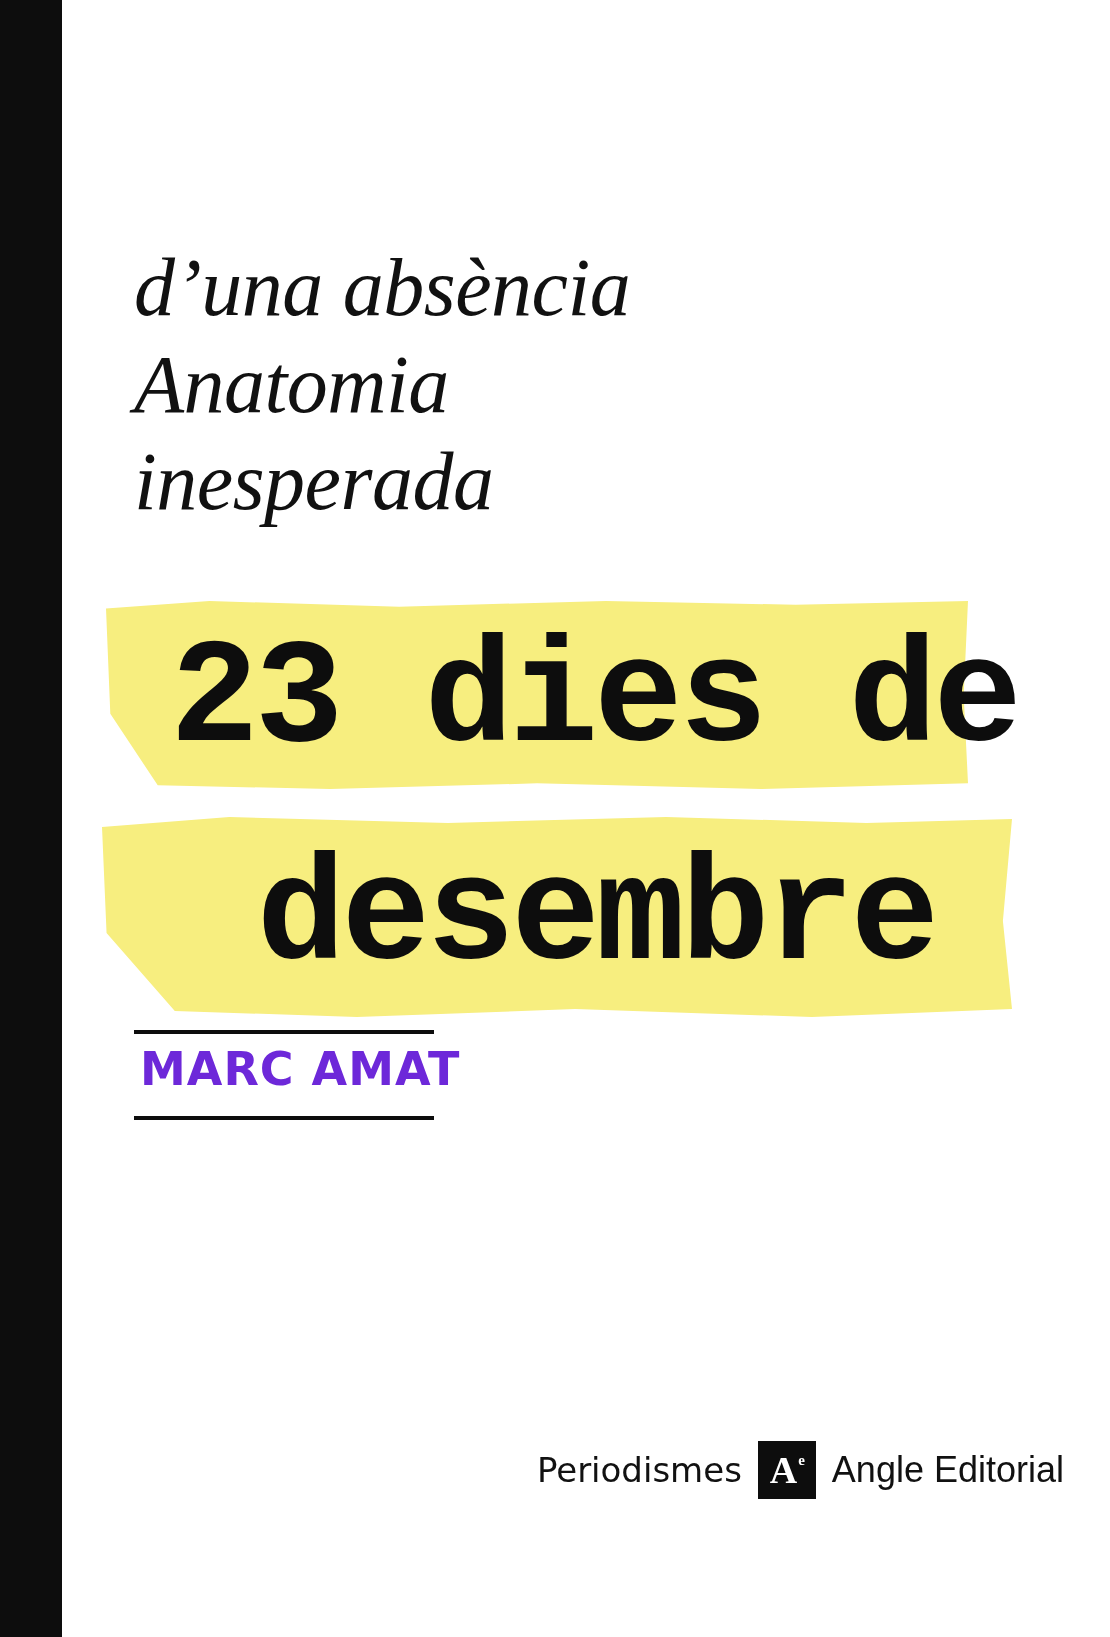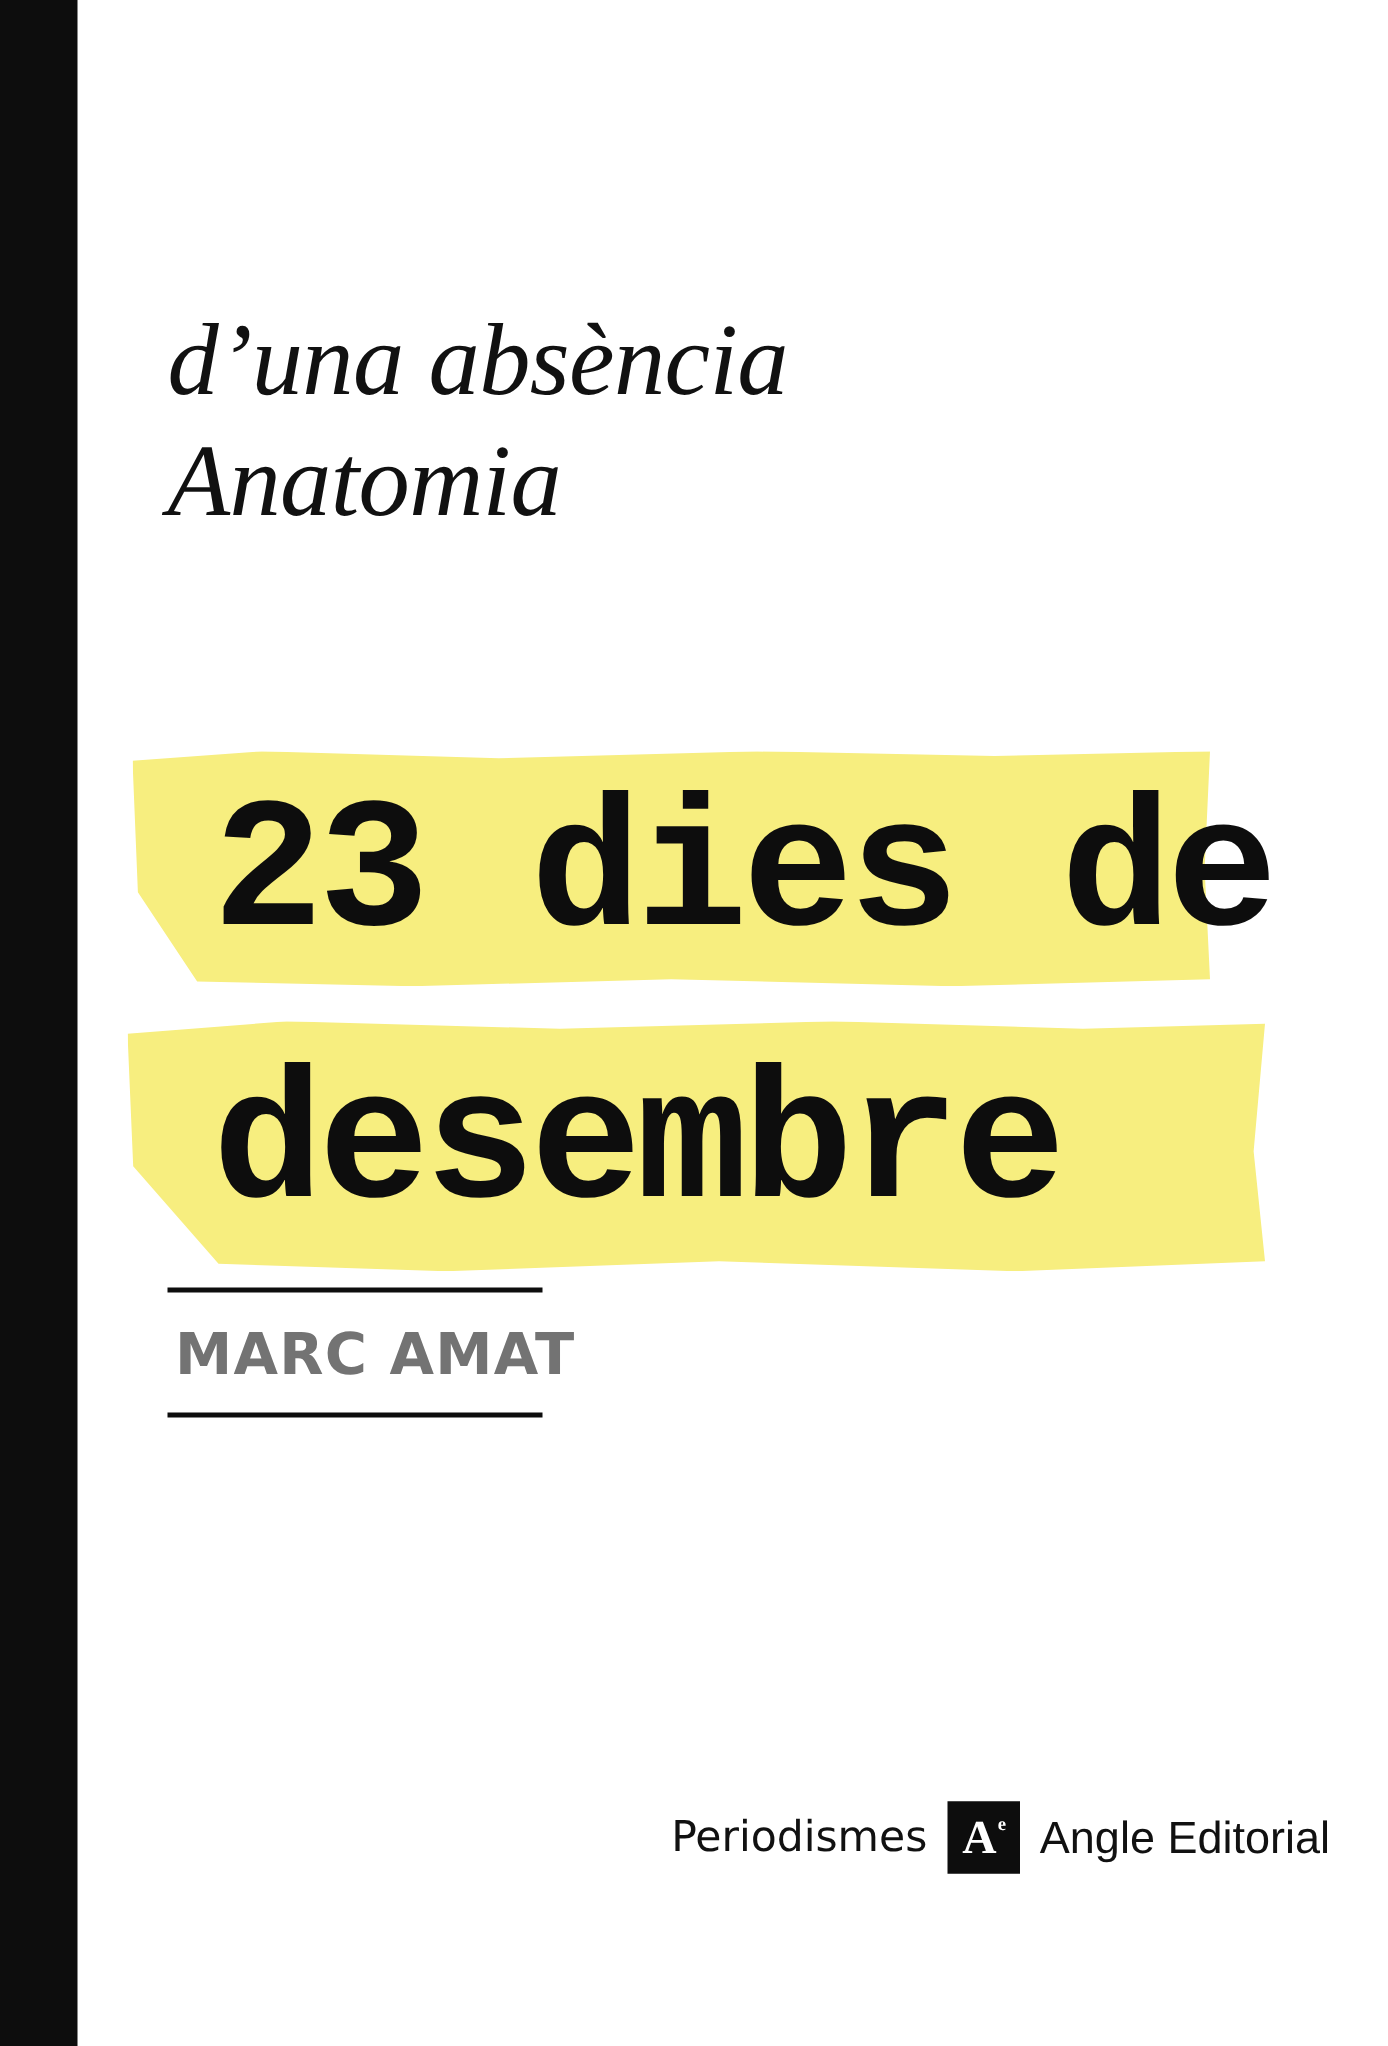--- a/index.html
+++ b/index.html
@@ -87,20 +87,21 @@
     font-weight: bold;
     color: #0d0d0d;
     font-size: 148px;
     line-height: 1;
     letter-spacing: -4px;
     padding: 32px 0 0 68px;
     white-space: nowrap;
   }
   .title-row.row2 .title-text {
     padding-left: 68px;
+    text-align: center;
   }
   .title-row.row1 { height: 200px; }
   .title-row.row2 { height: 208px; }
 
   
   .author-block {
     position: absolute;
     left: 72px;
     top: 1030px;
     width: 300px;
@@ -108,22 +109,22 @@
   .rule {
     height: 4px;
     background: #0d0d0d;
     width: 300px;
   }
   .author-name {
     font-family: "DejaVu Sans", sans-serif;
     font-weight: bold;
     font-size: 46px;
     letter-spacing: 1px;
-    color: #737373;
-    padding: 22px 0 20px 6px;
+    color: #6d28d9;
+    padding: 8px 0 20px 6px;
     white-space: nowrap;
   }
 
   
   .footer {
     position: absolute;
     right: 46px;
     bottom: 138px;
     display: flex;
     align-items: center;
@@ -166,20 +167,21 @@
 
 <div class="cover">
 
   <div class="spine"></div>
 
   <div class="content">
 
     <div class="subtitle">
       <span class="line">d’una absència</span>
       <span class="line">Anatomia</span>
+      <span class="line">inesperada</span>
     </div>
 
     <div class="title-block">
       <div class="title-row row1">
         <div class="hl hl-1"></div>
         <div class="title-text">23 dies de</div>
       </div>
       <div class="title-row row2">
         <div class="hl hl-2"></div>
         <div class="title-text">desembre</div>

